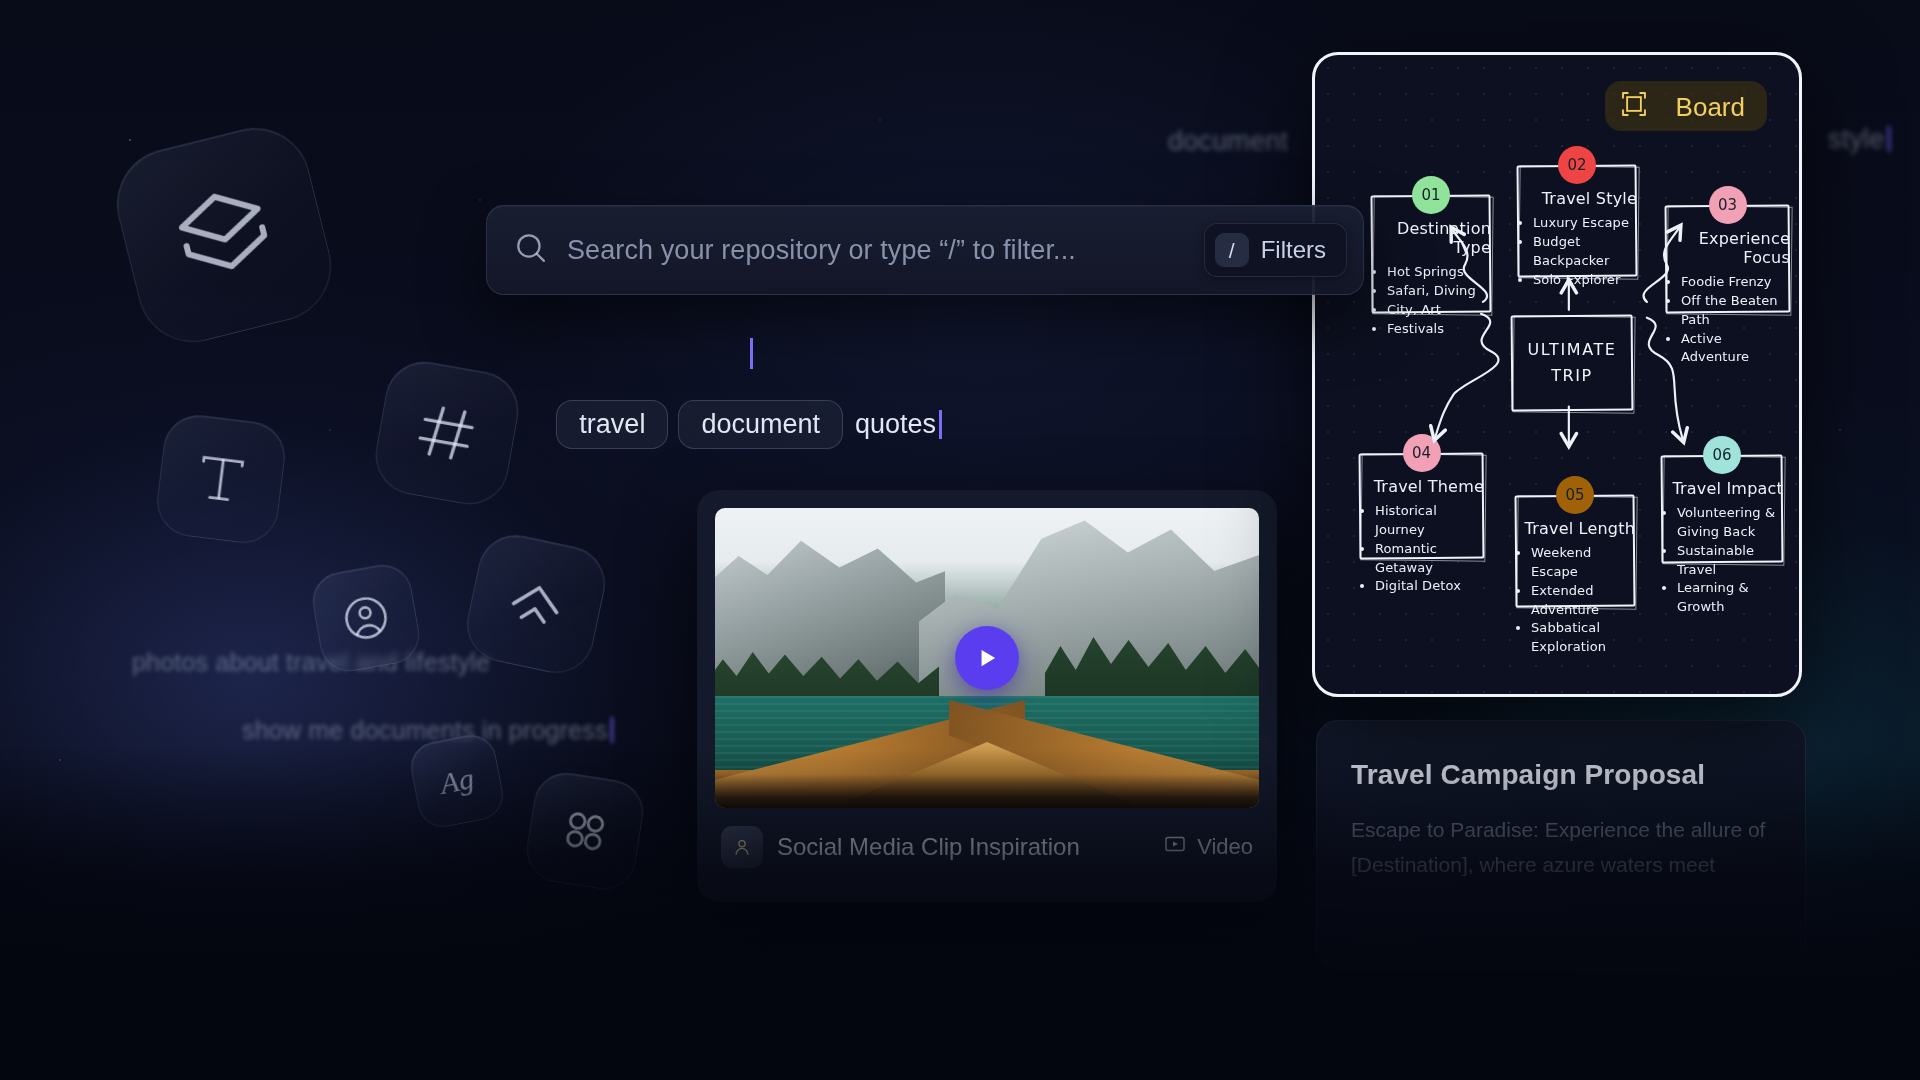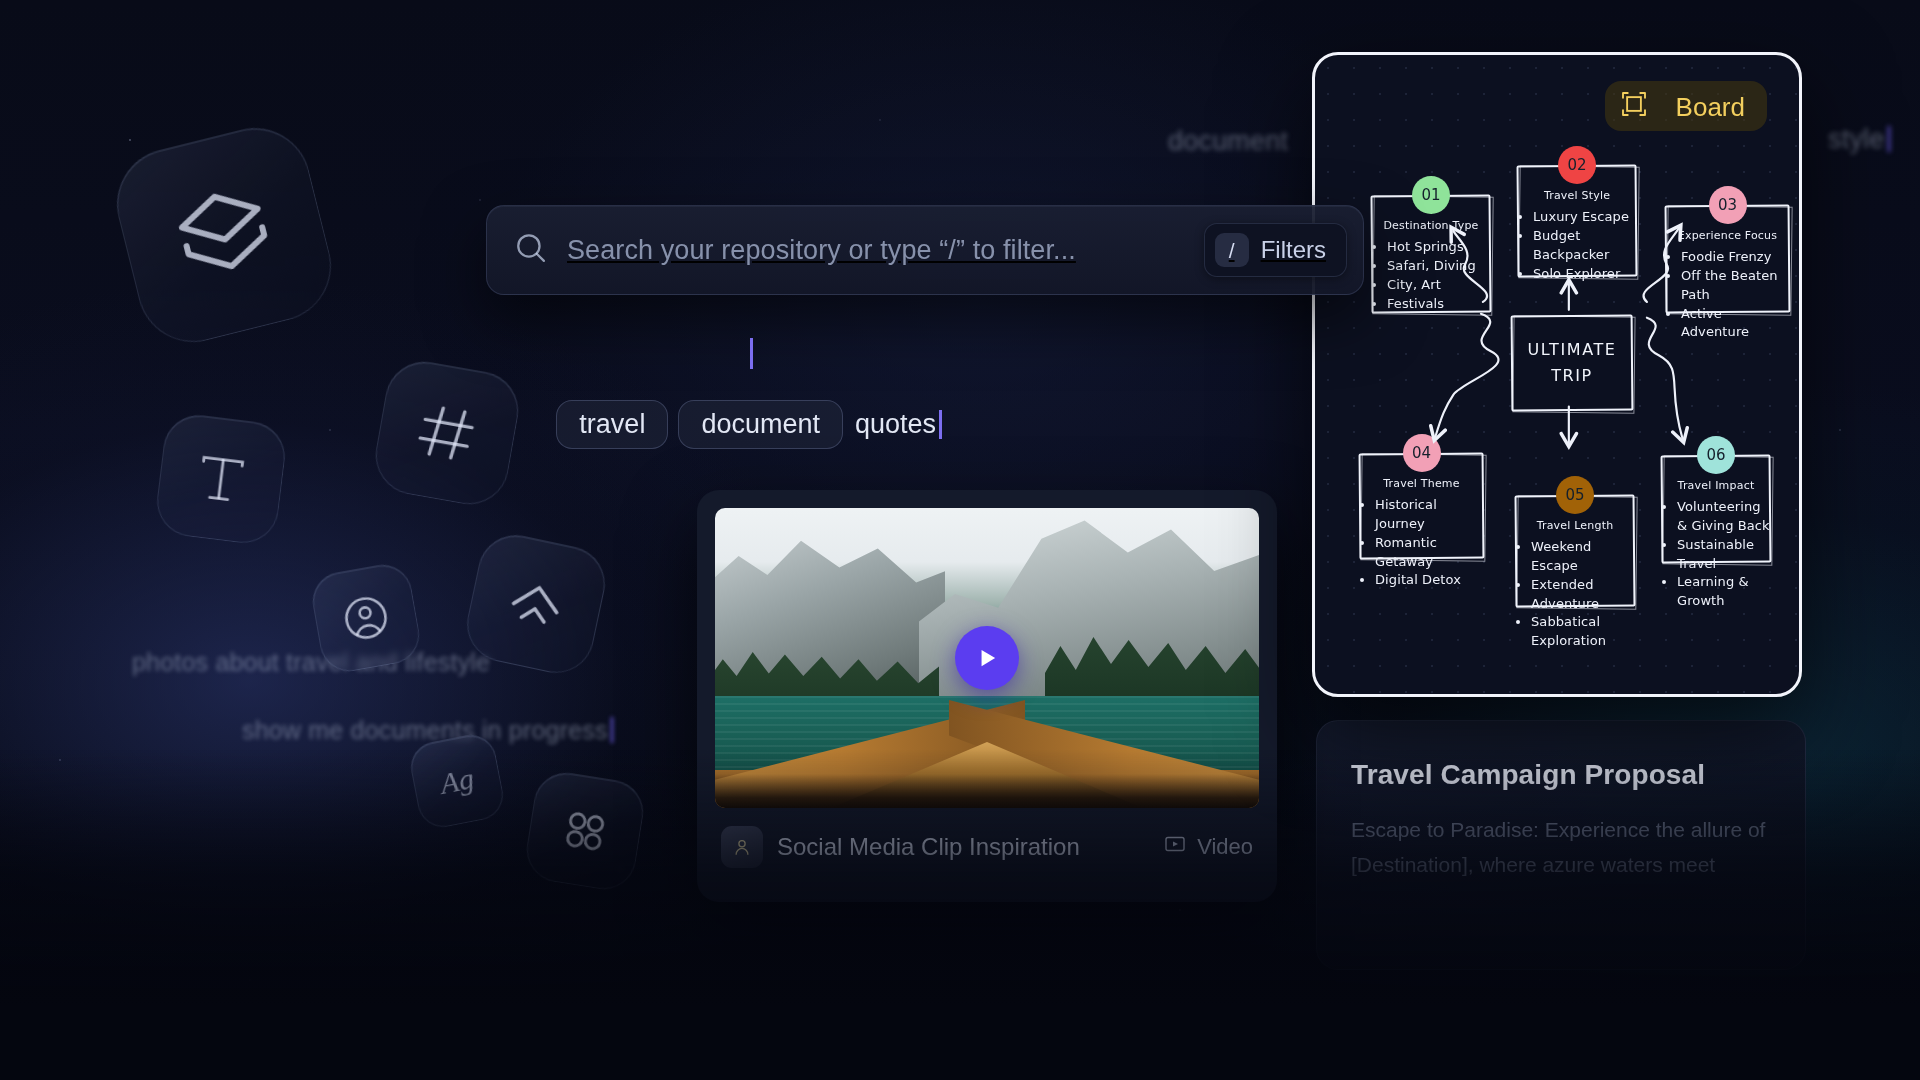--- a/index.html
+++ b/index.html
@@ -89,21 +89,20 @@
 
   
   #searchbar {
     position: absolute; left: 486px; top: 205px; width: 878px; height: 90px;
     background: linear-gradient(180deg, rgba(26,31,50,0.95) 0%, rgba(19,23,40,0.96) 100%);
     border: 1px solid rgba(120,134,176,0.22);
     border-radius: 18px;
     display: flex; align-items: center; padding: 0 16px 0 26px; gap: 18px;
     box-shadow: 0 24px 60px rgba(0,0,0,0.55), inset 0 1px 0 rgba(180,198,240,0.06);
     z-index: 30;
-    text-decoration: underline;
   }
   #search-icon { flex: 0 0 auto; color: rgba(196,206,232,0.72); }
   #search-input-text {
     flex: 1 1 auto; color: rgba(168,179,207,0.78);
     font-size: 27px; letter-spacing: .1px;
   }
   #filters-button {
     flex: 0 0 auto; display: flex; align-items: center; gap: 12px;
     background: #0e1222; border: 1px solid rgba(120,134,176,0.22);
     border-radius: 13px; padding: 9px 20px 9px 10px;
@@ -254,42 +253,42 @@
   }
   .mnode .mframe {
     position:absolute; inset:0; border: 2.4px solid #f0f3fb; border-radius: 2px;
     transform: rotate(-0.5deg);
   }
   .mnode .mframe2 {
     position:absolute; inset:1px -2px -2px 2px; border: 1.6px solid rgba(240,243,251,0.55);
     transform: rotate(0.7deg);
   }
   .mnode .mtitle {
-    position: relative; text-align:center; font-size: 11px; padding-top: 24px; letter-spacing:.2px;
+    position: relative; text-align:right; font-size: 16px; padding-top: 24px; letter-spacing:.2px;
   }
   .mnode ul { position: relative; margin: 6px 0 0 16px; padding: 0; }
   .mnode li { font-size: 13px; line-height: 1.45; letter-spacing:.1px; }
   .mnum {
     position: absolute; top: -19px; left: 50%; transform: translateX(-50%);
     width: 38px; height: 38px; border-radius: 50%;
     display:flex; align-items:center; justify-content:center;
     font-size: 15px; color:#15202c; z-index: 3;
     font-family: "DejaVu Sans", sans-serif;
   }
   #node1 { left: 56px;  top: 140px; width: 120px; height: 118px; }
   #node1 .mnum { background:#8fe39a; }
   #node2 { left: 202px; top: 110px; width: 120px; height: 112px; }
   #node2 .mnum { background:#ef4444; }
   #node3 { left: 350px; top: 150px; width: 125px; height: 108px; }
   #node3 .mnum { background:#f2a0b6; }
   #node4 { left: 44px;  top: 398px; width: 125px; height: 106px; }
   #node4 .mnum { background:#f2a0b6; }
   #node5 { left: 200px; top: 440px; width: 120px; height: 112px; }
   #node5 .mnum { background:#a16207; }
-  #node6 { left: 346px; top: 400px; width: 110px; height: 108px; }
+  #node6 { left: 346px; top: 400px; width: 122px; height: 108px; }
   #node6 .mnum { background:#9fe3da; }
   #node-center {
     left: 196px; top: 260px; width: 122px; height: 96px;
     display:flex; align-items:center; justify-content:center;
   }
   #node-center .ctext {
     position:relative; text-align:center; font-size: 16px; line-height: 1.6;
     letter-spacing: 1.6px; color:#f2f5fc; font-family: "DejaVu Sans", sans-serif;
   }
 

